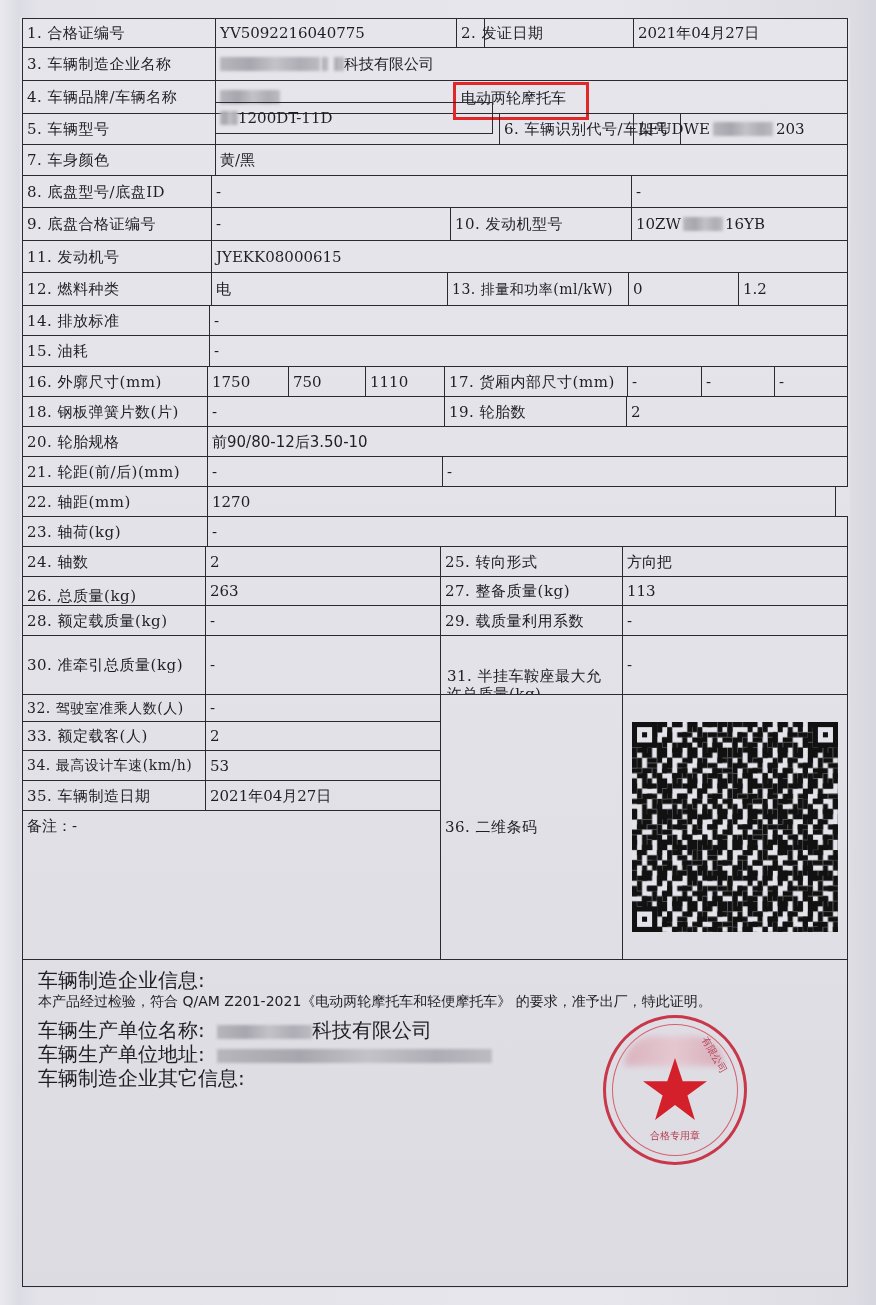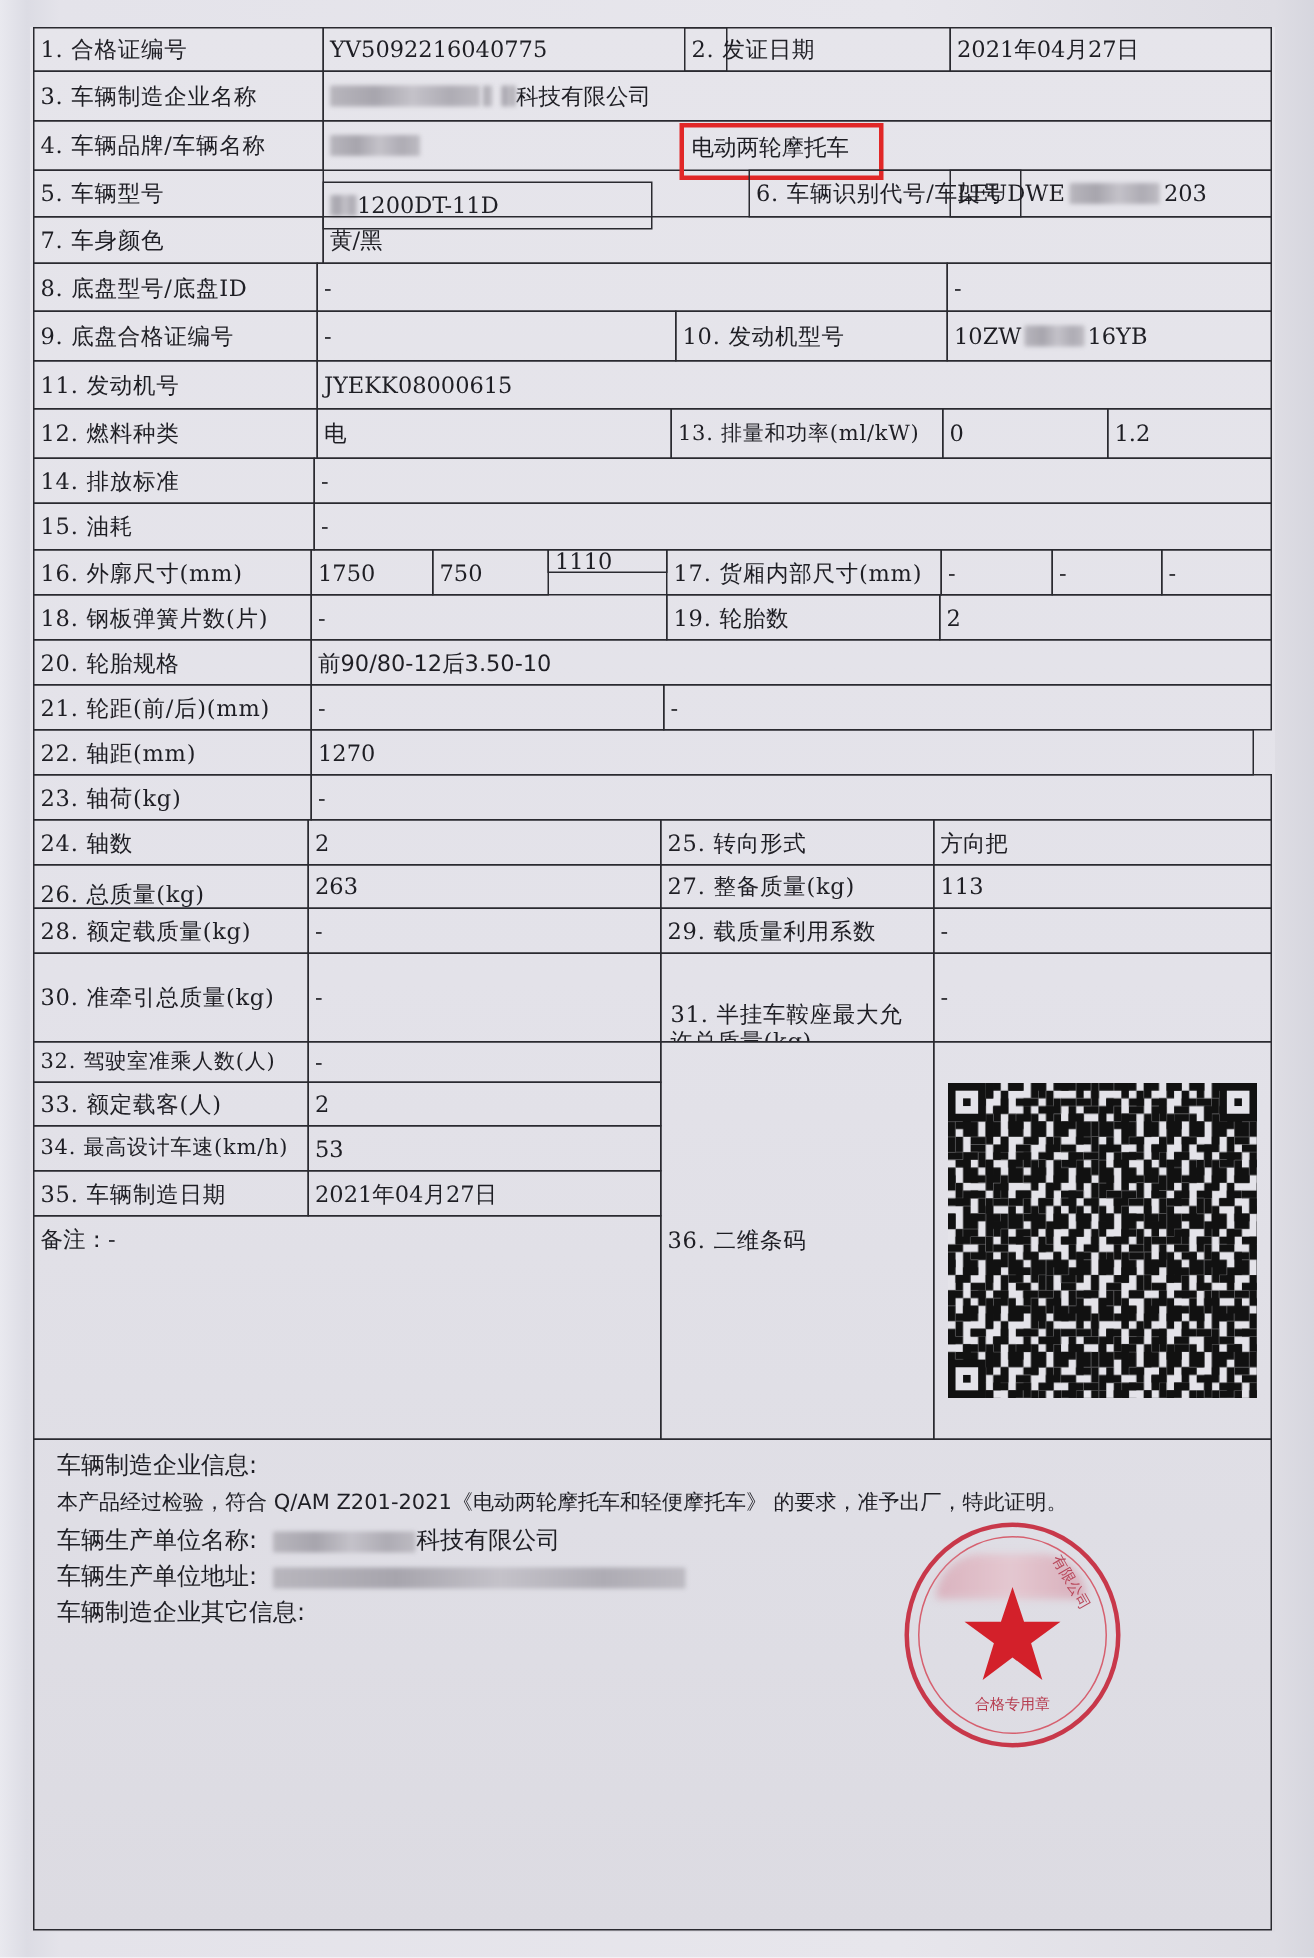--- a/index.html
+++ b/index.html
@@ -27,21 +27,21 @@
   .lbl { letter-spacing:0.5px; }
   .val { font-family:"DejaVu Serif","Liberation Serif",serif; }
   .blur {
     display:inline-block; height:14px; vertical-align:middle;
     background: linear-gradient(90deg,#b8b6bd,#a7a5ad 30%,#c4c2c9 55%,#aeacb4 80%,#bdbbc2);
     filter: blur(1.5px); border-radius:1px;
   }
   .highlight {
     position:absolute; border:3px solid #e12727; box-sizing:border-box;
   }
-  .info { position:absolute; left:38px; font-size:16px; font-family:"DejaVu Sans","Liberation Sans",sans-serif; white-space:nowrap; }
+  .info { position:absolute; left:38px; font-size:20px; font-family:"DejaVu Sans","Liberation Sans",sans-serif; white-space:nowrap; }
   .qr {
     position:absolute; left:632px; top:722px; width:206px; height:210px;
     background:#111;
   }
   .stamp {
     position:absolute; left:603px; top:1015px; width:144px; height:150px;
     border:3px solid #c8384a; border-radius:50%; box-sizing:border-box;
   }
   .stamp .inner {
     position:absolute; left:6px; top:6px; right:6px; bottom:6px;
@@ -97,21 +97,21 @@
   </div>
 <div class="cell val" style="left:215px;top:80px;width:633px;height:34px;">
   <span class="blur" style="width:60px;"></span>
   <span style="position:absolute;left:245px;top:8px;font-family:'DejaVu Sans','Liberation Sans',sans-serif;">电动两轮摩托车</span>
 </div>
 <div class="highlight" style="left:453px;top:82px;width:136px;height:38px;"></div>
 
 <div class="cell lbl" style="left:22px;top:113px;width:194px;height:32px;">
     <span>5. 车辆型号</span>
   </div>
-<div class="cell val" style="left:215px;top:121px;width:220px;height:32px;">
+<div class="cell val" style="left:215px;top:102px;width:278px;height:32px;">
   <span class="blur" style="width:18px;"></span>
   <span>1200DT-11D</span>
 </div>
 <div class="cell lbl" style="left:452px;top:113px;width:182px;height:32px;margin-left:47px;">
     <span>6. 车辆识别代号/车架号</span>
   </div>
 <div class="cell val" style="left:633px;top:113px;width:215px;height:32px;">
   <span>LEUDWE</span>
   <span class="blur" style="width:60px;margin:0 3px;"></span>
   <span>203</span>
@@ -188,21 +188,21 @@
 
 <div class="cell lbl" style="left:22px;top:366px;width:186px;height:31px;">
     <span>16. 外廓尺寸(mm)</span>
   </div>
 <div class="cell val" style="left:207px;top:366px;width:82px;height:31px;">
     <span>1750</span>
   </div>
 <div class="cell val" style="left:288px;top:366px;width:78px;height:31px;">
     <span>750</span>
   </div>
-<div class="cell val" style="left:365px;top:366px;width:80px;height:16px;">
+<div class="cell val" style="left:365px;top:366px;width:80px;height:31px;">
     <span>1110</span>
   </div>
 <div class="cell lbl" style="left:444px;top:366px;width:184px;height:31px;">
     <span>17. 货厢内部尺寸(mm)</span>
   </div>
 <div class="cell val" style="left:627px;top:366px;width:75px;height:31px;">
     <span>-</span>
   </div>
 <div class="cell val" style="left:701px;top:366px;width:74px;height:31px;">
     <span>-</span>

